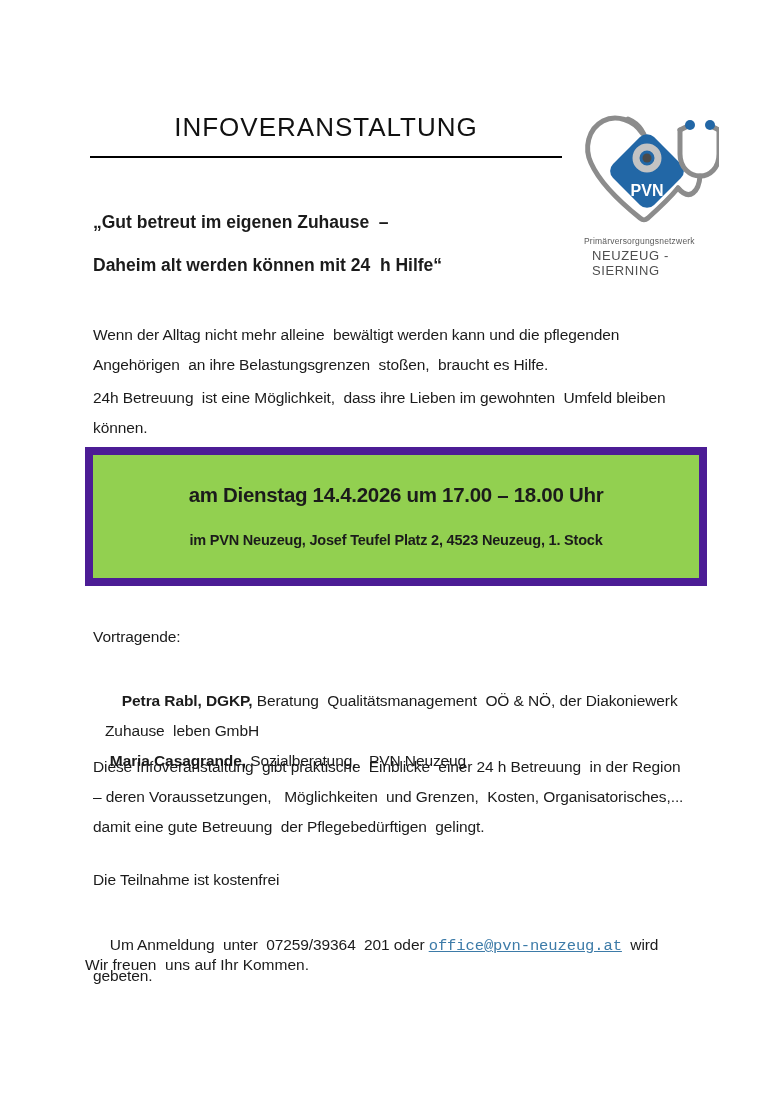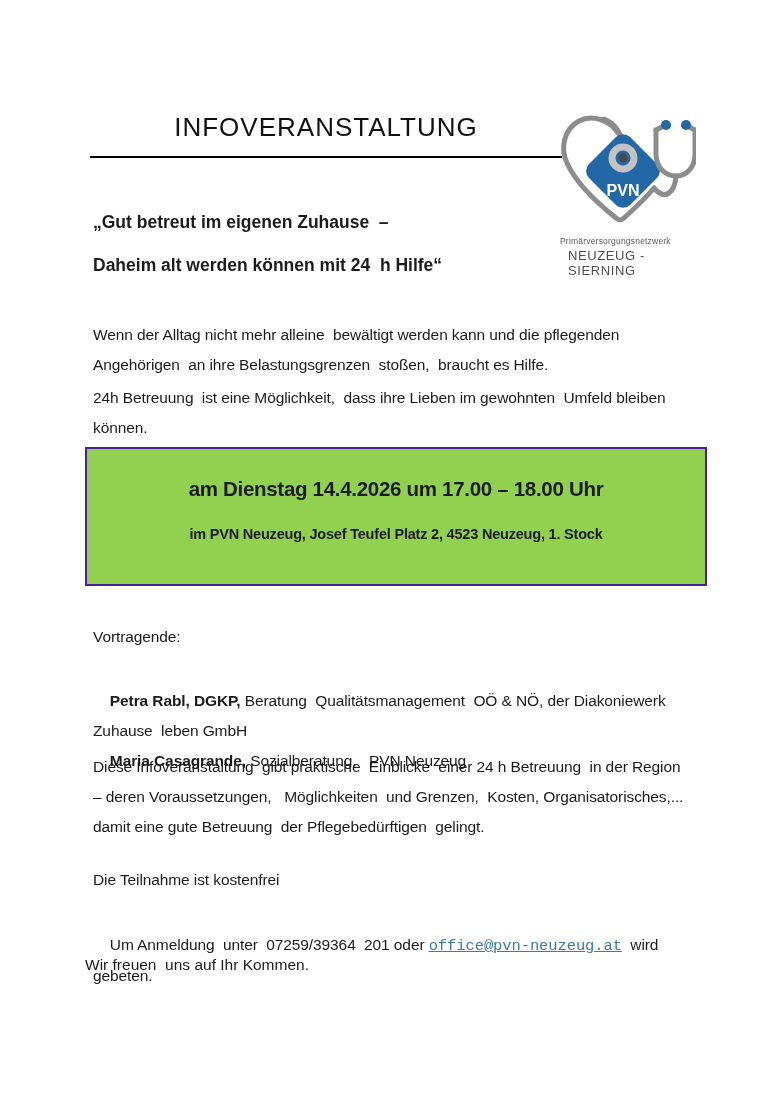--- a/index.html
+++ b/index.html
@@ -25,56 +25,56 @@
   }
   .title-block h1 {
     margin: 0;
     font-size: 26px;
     font-weight: 400;
     letter-spacing: 1px;
     color: #111;
   }
 
   
-  .logo { left: 552px; top: 106px; width: 150px; text-align: left; }
+  .logo { left: 576px; top: 106px; width: 150px; text-align: left; }
   .logo svg { display: block; margin-left: 6px; }
   .logo-line1 { font-size: 8.5px; color: #5a5a5a; margin-top: 2px; margin-left: 8px; letter-spacing: 0.2px; }
   .logo-line2 { font-size: 13px; color: #4f4f4f; margin-top: 2px; margin-left: 16px; letter-spacing: 0.6px; }
 
   
   .subtitle { left: 93px; top: 201px; width: 560px; font-weight: bold; font-size: 17.5px; }
   .subtitle div { line-height: 43px; }
 
   
   .body-text {
     left: 93px; width: 592px;
     font-size: 15.5px; line-height: 30px;
     letter-spacing: -0.1px;
   }
   .p1 { top: 320px; }
   .p2 { top: 383px; }
 
   
   .event-box {
     left: 85px; top: 447px; width: 622px; height: 139px;
-    border: 2px solid #4c1d95;
+    border: 8px solid #4c1d95;
     box-sizing: border-box;
     text-align: center;
   }
   .event-line1 {
     margin-top: 28px;
     font-size: 20.5px; font-weight: bold; letter-spacing: -0.3px;
   }
   .event-line2 {
     margin-top: 25px;
     font-size: 14.5px; font-weight: bold; letter-spacing: -0.2px;
   }
 
   .speakers-heading { top: 622px; }
-  .speaker1 { top: 656px; }
+  .speaker1 { top: 656px; margin-left: 12px; }
   .speaker2 { top: 716px; }
   .description { top: 752px; }
   .free-note { top: 865px; }
   .register { top: 900px; }
   .closing {
     left: 85px; top: 956px; width: 622px;
     text-align: left;
     font-size: 15.5px;
   }
 

